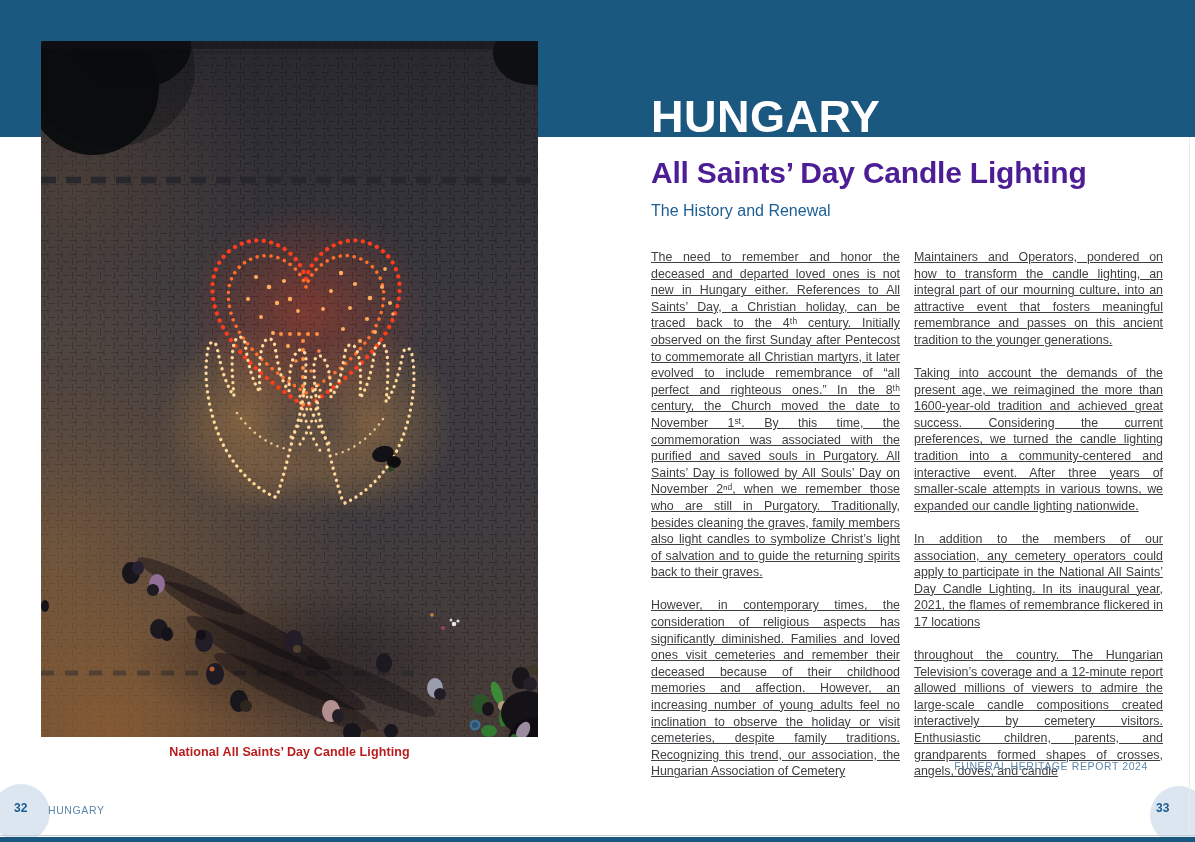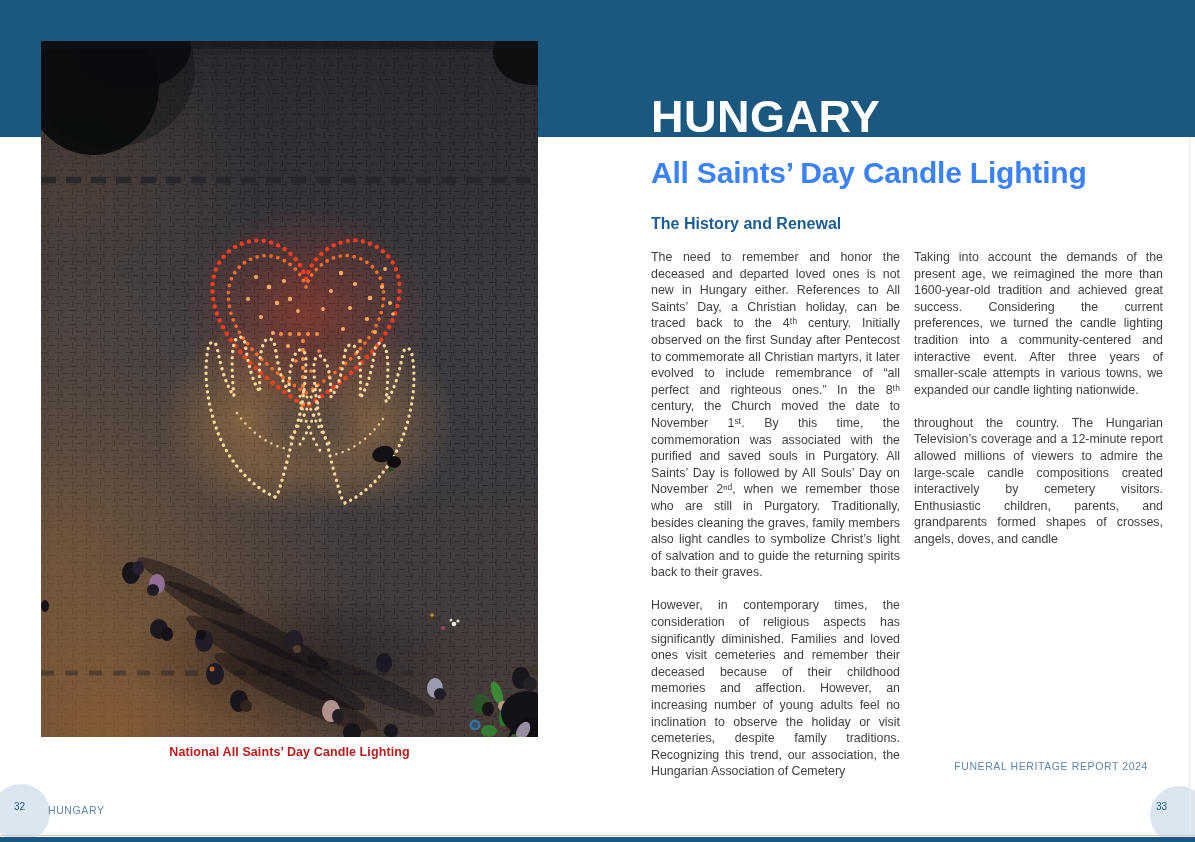--- a/index.html
+++ b/index.html
@@ -18,37 +18,37 @@
     position:absolute;left:41px;top:745px;width:497px;text-align:center;
     font-size:12.5px;font-weight:bold;color:#b91c1c;letter-spacing:0.1px;
   }
 
   .kicker{
     position:absolute;left:651px;top:94px;font-size:45px;line-height:45px;
     font-weight:800;color:#ffffff;letter-spacing:0.5px;
   }
   .title{
     position:absolute;left:651px;top:156px;width:530px;font-size:30px;line-height:34px;
-    font-weight:800;color:#3b82f6;letter-spacing:-0.2px;
+    font-weight:800;color:#4c1d95;letter-spacing:-0.2px;
   }
   .subtitle{
-    position:absolute;left:651px;top:202px;font-size:16px;font-weight:bold;color:#1b5e94;margin-top:13px;
+    position:absolute;left:651px;top:202px;font-size:16px;font-weight:normal;color:#1b5e94;
   }
 
   .cols{
     position:absolute;left:651px;top:249px;width:512px;display:flex;gap:14px;
     font-size:12.4px;line-height:16.6px;color:#3f3f43;text-align:justify;
   }
   .col{width:249px;}
-  .col p{margin:0 0 16.5px 0;}
+  .col p{margin:0 0 16.5px 0;text-decoration:underline;}
 
   .circle{position:absolute;width:58px;height:58px;border-radius:50%;background:#dce6f0;}
   .circle-left{left:-8px;top:784px;}
   .circle-right{left:1150px;top:786px;}
-  .pagenum{position:absolute;font-size:10px;font-weight:normal;color:#1b5c90;}
+  .pagenum{position:absolute;font-size:12px;font-weight:bold;color:#1b5c90;}
   .pagenum-left{left:14px;top:801px;}
   .pagenum-right{left:1156px;top:801px;}
   .footer-label{position:absolute;font-size:10.5px;color:#5e86ab;letter-spacing:0.6px;}
   .footer-label-left{left:48px;top:804px;}
   .footer-label-right{left:0;top:760px;width:1148px;text-align:right;}
 </style>
 </head>
 <body>
 
 <div class="spread">
@@ -247,21 +247,23 @@
   <div class="kicker">HUNGARY</div>
   <div class="title">All Saints’ Day Candle Lighting</div>
   <div class="subtitle">The History and Renewal</div>
 
   <div class="cols">
     <div class="col">
       <p>The need to remember and honor the deceased and departed loved ones is not new in Hungary either. References to All Saints’ Day, a Christian holiday, can be traced back to the 4ᵗʰ century. Initially observed on the first Sunday after Pentecost to commemorate all Christian martyrs, it later evolved to include remembrance of “all perfect and righteous ones.” In the 8ᵗʰ century, the Church moved the date to November 1ˢᵗ. By this time, the commemoration was associated with the purified and saved souls in Purgatory. All Saints’ Day is followed by All Souls’ Day on November 2ⁿᵈ, when we remember those who are still in Purgatory. Traditionally, besides cleaning the graves, family members also light candles to symbolize Christ’s light of salvation and to guide the returning spirits back to their graves.</p>
       <p>However, in contemporary times, the consideration of religious aspects has significantly diminished. Families and loved ones visit cemeteries and remember their deceased because of their childhood memories and affection. However, an increasing number of young adults feel no inclination to observe the holiday or visit cemeteries, despite family traditions. Recognizing this trend, our association, the Hungarian Association of Cemetery</p>
     </div>
     <div class="col">
+      <p>Maintainers and Operators, pondered on how to transform the candle lighting, an integral part of our mourning culture, into an attractive event that fosters meaningful remembrance and passes on this ancient tradition to the younger generations.</p>
       <p>Taking into account the demands of the present age, we reimagined the more than 1600-year-old tradition and achieved great success. Considering the current preferences, we turned the candle lighting tradition into a community-centered and interactive event. After three years of smaller-scale attempts in various towns, we expanded our candle lighting nationwide.</p>
+      <p>In addition to the members of our association, any cemetery operators could apply to participate in the National All Saints’ Day Candle Lighting. In its inaugural year, 2021, the flames of remembrance flickered in 17 locations</p>
       <p>throughout the country. The Hungarian Television’s coverage and a 12-minute report allowed millions of viewers to admire the large-scale candle compositions created interactively by cemetery visitors. Enthusiastic children, parents, and grandparents formed shapes of crosses, angels, doves, and candle</p>
     </div>
   </div>
 
   <div class="circle circle-left"></div>
   <div class="circle circle-right"></div>
   <div class="pagenum pagenum-left">32</div>
   <div class="footer-label footer-label-left">HUNGARY</div>
   <div class="footer-label footer-label-right">FUNERAL HERITAGE REPORT 2024</div>
   <div class="pagenum pagenum-right">33</div>

